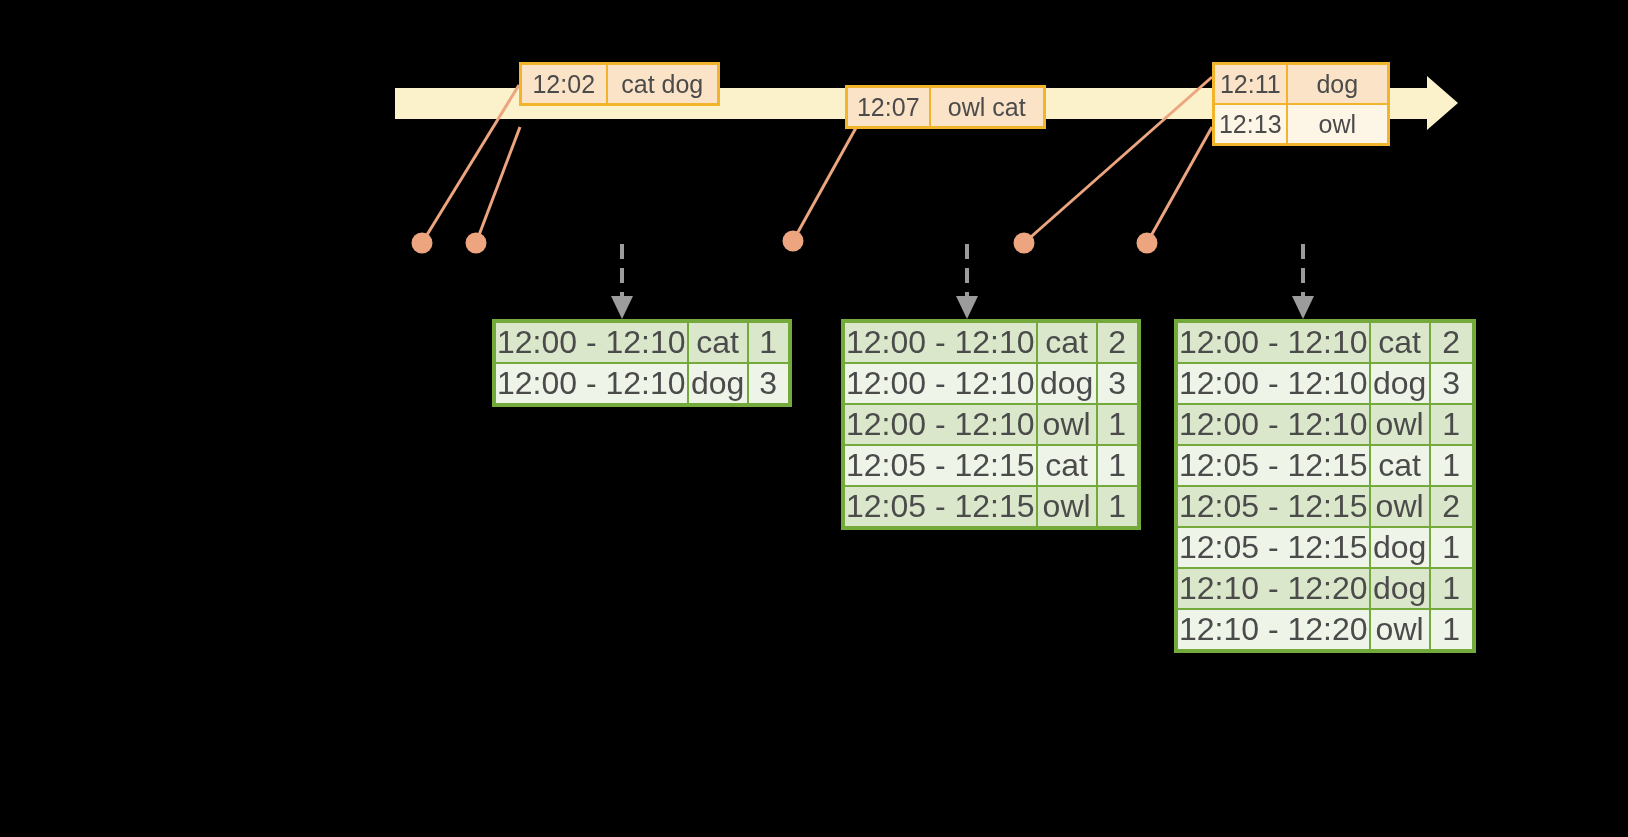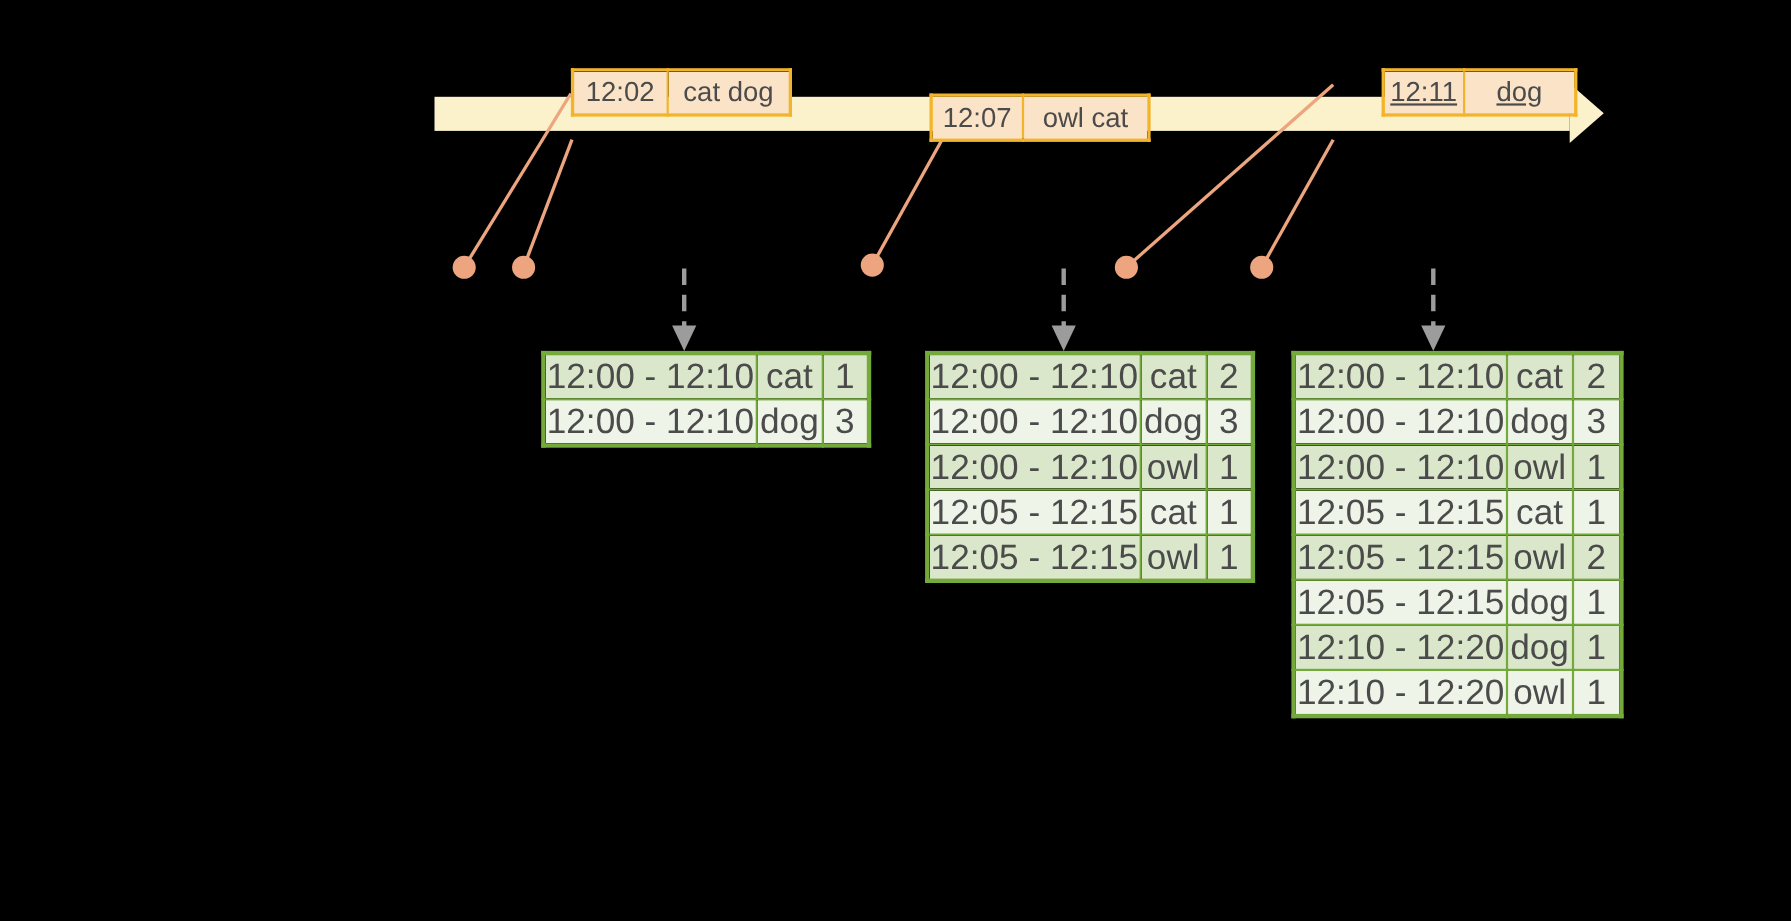--- a/index.html
+++ b/index.html
@@ -100,29 +100,33 @@
         <col style="width:115px">
       </colgroup>
     <tbody>
         <tr class="odd">
           <td>12:07</td>
           <td>owl cat</td>
         </tr>
       </tbody>
   </table>
 
-  <table class="event-table" style="left:1256px;top:62px;text-decoration:underline;">
+  <table class="event-table" style="left:1212px;top:62px;">
     <colgroup>
         <col style="width:73px">
         <col style="width:102px">
       </colgroup>
     <tbody>
         <tr class="odd">
           <td>12:11</td>
           <td>dog</td>
+        </tr>
+        <tr class="even">
+          <td>12:13</td>
+          <td>owl</td>
         </tr>
       </tbody>
   </table>
 
   <table class="result-table" style="left:492px;top:319px;">
     <colgroup>
         <col style="width:147px">
         <col style="width:60px">
         <col style="width:42px">
       </colgroup>

